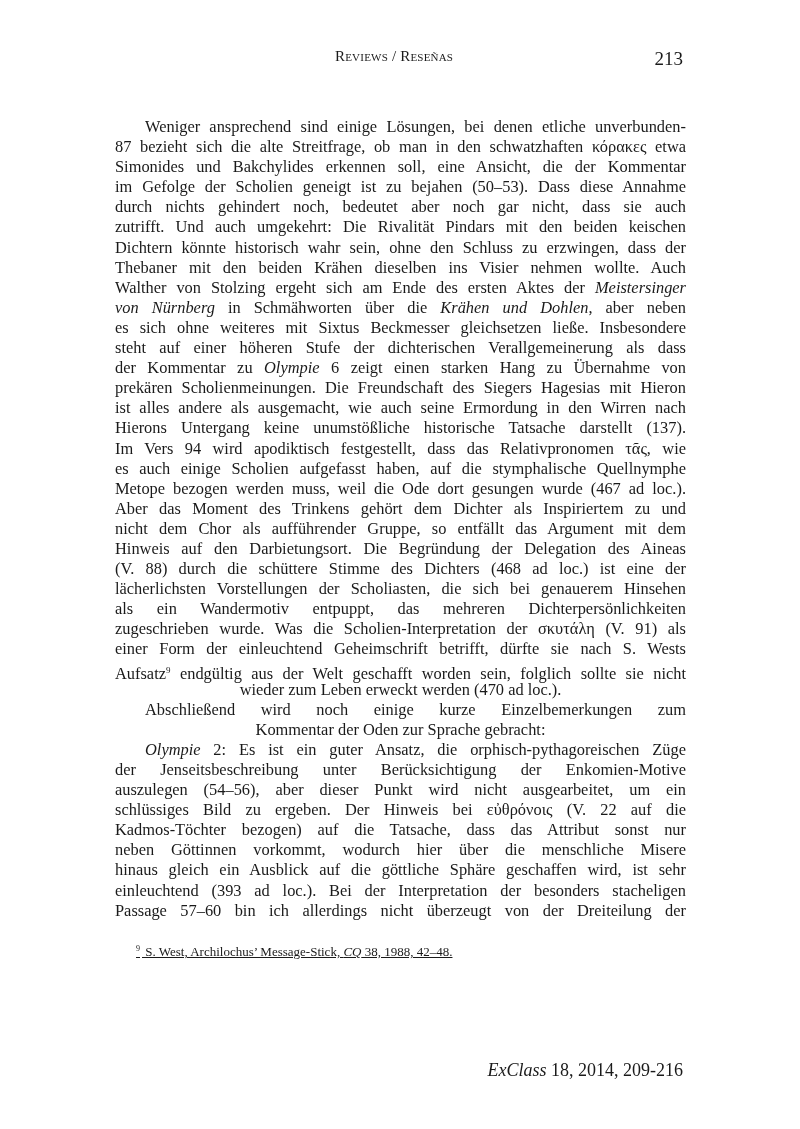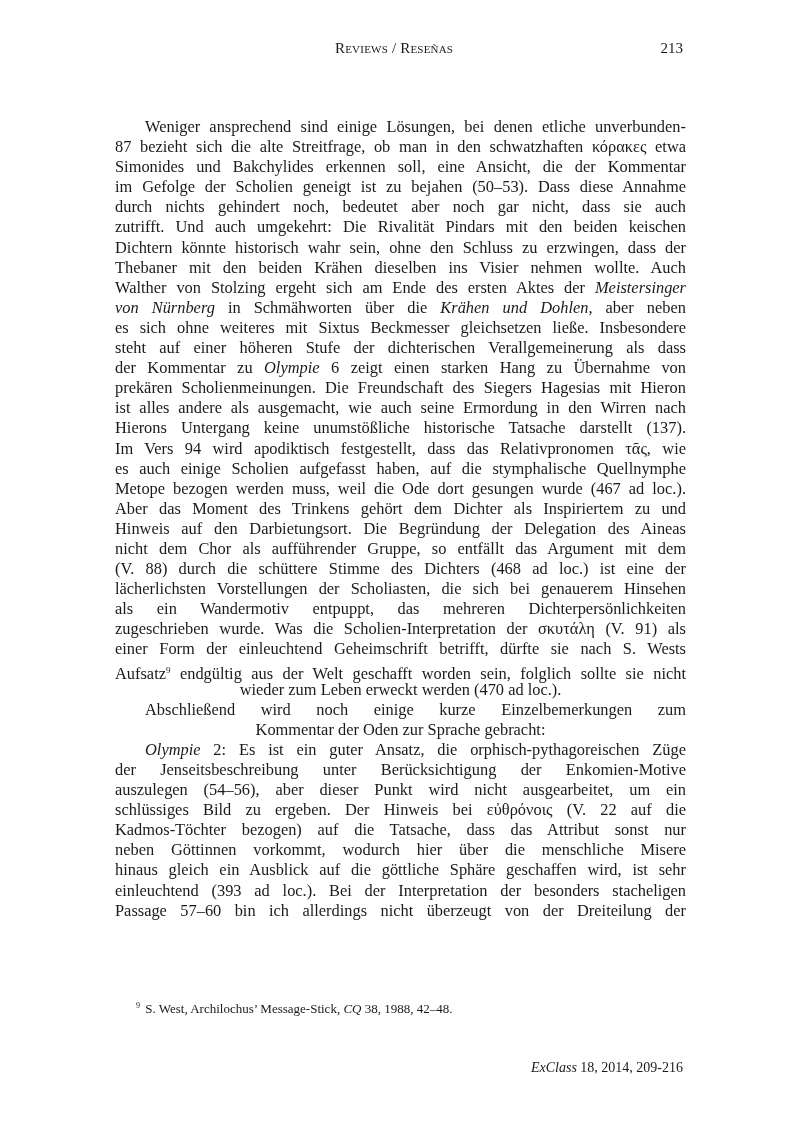--- a/index.html
+++ b/index.html
@@ -1,25 +1,25 @@
 <!DOCTYPE html>
 <html><head>
 <meta charset="utf-8">
 <style>
   html, body { margin: 0; padding: 0; background: #ffffff; }
   body { width: 800px; height: 1129px; position: relative; overflow: hidden;
          font-family: "Liberation Serif", "DejaVu Serif", serif; color: #1a1a1a; }
-  .running-head { position: absolute; top: 40px; left: 0; width: 800px; height: 24px; }
+  .running-head { position: absolute; top: 48px; left: 0; width: 800px; height: 24px; }
   .rh-title { position: absolute; left: 335px; top: 0; font-size: 15px; font-variant: small-caps; letter-spacing: 0.2px; }
-  .rh-page { position: absolute; right: 117px; top: 0; font-size: 15px; }
+  .rh-page { position: absolute; right: 117px; top: 0; font-size: 19px; }
   .body-text { position: absolute; left: 115px; top: 117px; width: 571px; font-size: 16.4px; line-height: 20.1px; }
   i { font-style: italic; }
-  .footnote { position: absolute; left: 136px; top: 998px; font-size: 13px; line-height: 16px; }
+  .footnote { position: absolute; left: 136px; top: 941px; font-size: 13px; line-height: 16px; text-decoration: underline; }
   .footnote sup { font-size: 8px; vertical-align: 5px; margin-right: 2px; }
-  .footer { position: absolute; right: 117px; top: 1060px; font-size: 14px; }
+  .footer { position: absolute; right: 117px; top: 1060px; font-size: 18px; }
   sup.fn { font-size: 9px; vertical-align: 6px; }
   .ln { display: block; height: 20.1px; overflow: visible; white-space: nowrap; }
   .j { text-align: justify; text-align-last: justify; }
   .l { text-align: center; }
 </style>
 </head>
 <body>
 
 <div class="running-head">
   <span class="rh-title">Reviews / Reseñas</span>
@@ -40,22 +40,22 @@
     <span class="ln j"><span>es sich ohne weiteres mit Sixtus Beckmesser gleichsetzen ließe. Insbesondere</span></span>
     <span class="ln j"><span>steht auf einer höheren Stufe der dichterischen Verallgemeinerung als dass</span></span>
     <span class="ln j"><span>der Kommentar zu </span><i>Olympie</i><span> 6 zeigt einen starken Hang zu Übernahme von</span></span>
     <span class="ln j"><span>prekären Scholienmeinungen. Die Freundschaft des Siegers Hagesias mit Hieron</span></span>
     <span class="ln j"><span>ist alles andere als ausgemacht, wie auch seine Ermordung in den Wirren nach</span></span>
     <span class="ln j"><span>Hierons Untergang keine unumstößliche historische Tatsache darstellt (137).</span></span>
     <span class="ln j"><span>Im Vers 94 wird apodiktisch festgestellt, dass das Relativpronomen τᾶς, wie</span></span>
     <span class="ln j"><span>es auch einige Scholien aufgefasst haben, auf die stymphalische Quellnymphe</span></span>
     <span class="ln j"><span>Metope bezogen werden muss, weil die Ode dort gesungen wurde (467 ad loc.).</span></span>
     <span class="ln j"><span>Aber das Moment des Trinkens gehört dem Dichter als Inspiriertem zu und</span></span>
+    <span class="ln j"><span>nicht dem Chor als aufführender Gruppe, so entfällt das Argument mit dem</span></span>
     <span class="ln j"><span>Hinweis auf den Darbietungsort. Die Begründung der Delegation des Aineas</span></span>
-    <span class="ln j"><span>nicht dem Chor als aufführender Gruppe, so entfällt das Argument mit dem</span></span>
     <span class="ln j"><span>(V. 88) durch die schüttere Stimme des Dichters (468 ad loc.) ist eine der</span></span>
     <span class="ln j"><span>lächerlichsten Vorstellungen der Scholiasten, die sich bei genauerem Hinsehen</span></span>
     <span class="ln j"><span>als ein Wandermotiv entpuppt, das mehreren Dichterpersönlichkeiten</span></span>
     <span class="ln j"><span>zugeschrieben wurde. Was die Scholien-Interpretation der σκυτάλη (V. 91) als</span></span>
     <span class="ln j"><span>einer Form der einleuchtend Geheimschrift betrifft, dürfte sie nach S. Wests</span></span>
     <span class="ln j"><span>Aufsatz</span><sup class="fn">9</sup><span> endgültig aus der Welt geschafft worden sein, folglich sollte sie nicht</span></span>
     <span class="ln l"><span>wieder zum Leben erweckt werden (470 ad loc.).</span></span>
     <span class="ln j" style="padding-left: 30px;"><span>Abschließend wird noch einige kurze Einzelbemerkungen zum</span></span>
     <span class="ln l"><span>Kommentar der Oden zur Sprache gebracht:</span></span>
     <span class="ln j" style="padding-left: 30px;"><i>Olympie</i><span> 2: Es ist ein guter Ansatz, die orphisch-pythagoreischen Züge</span></span>

